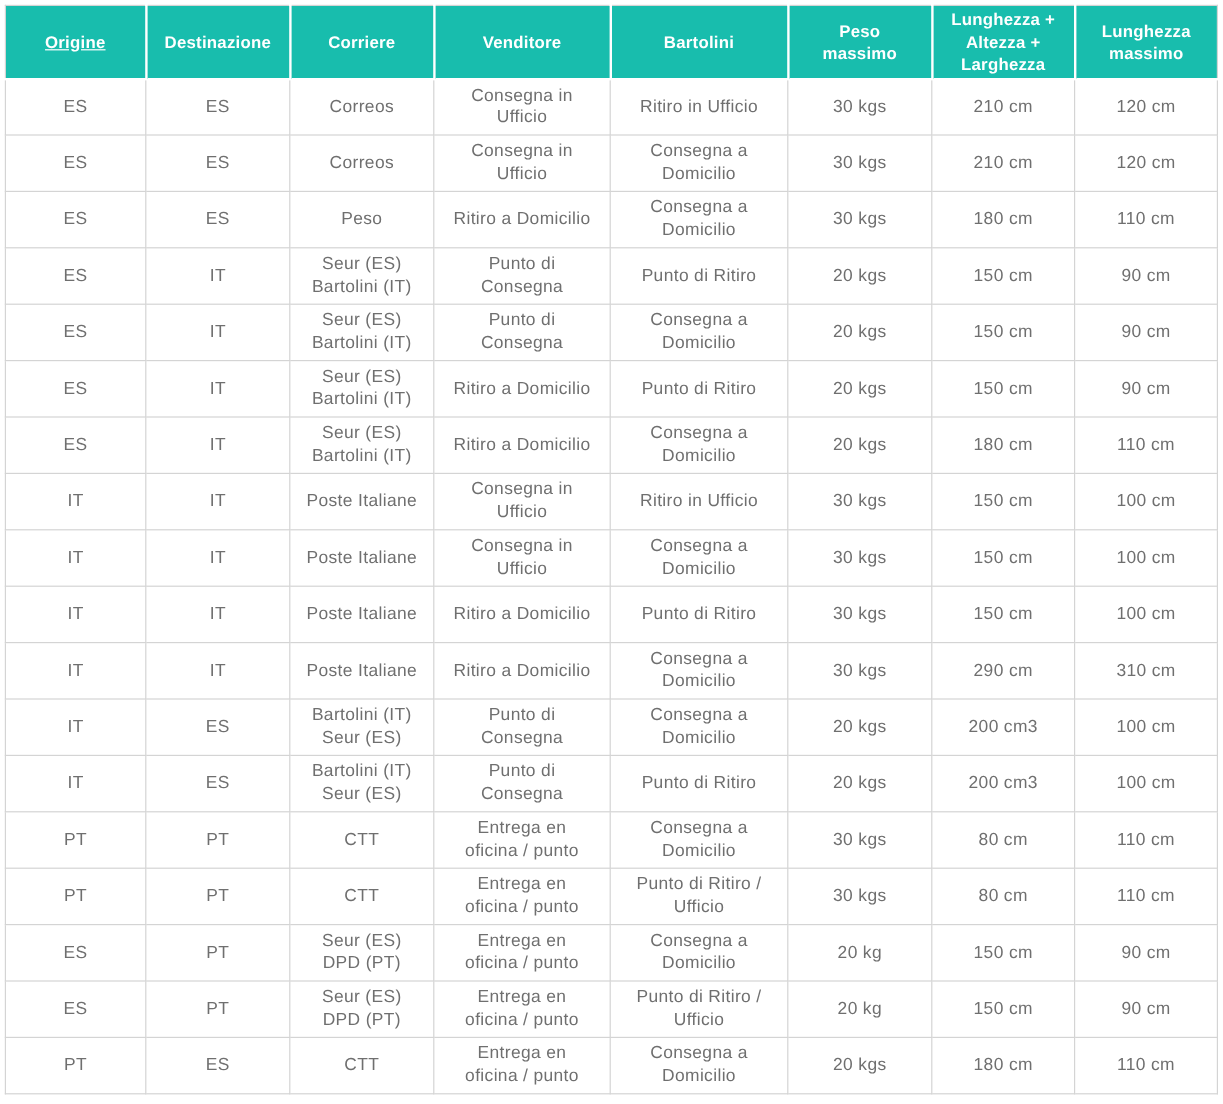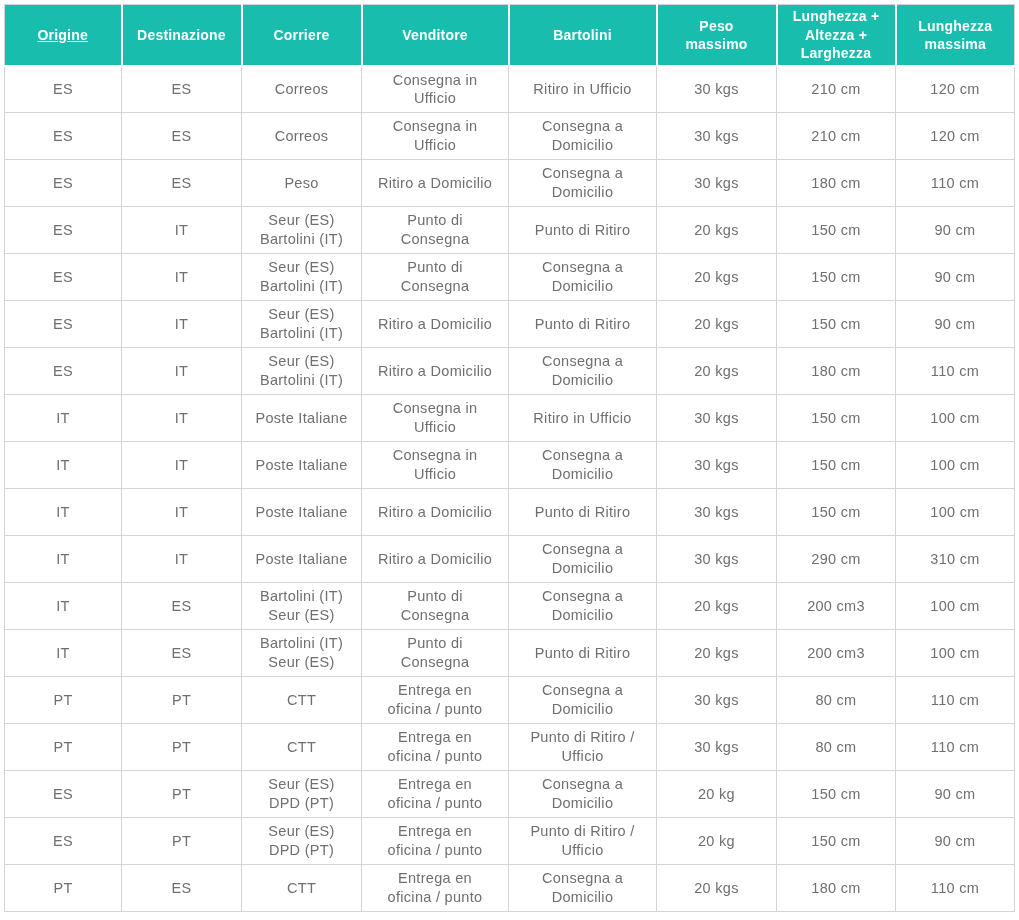--- a/index.html
+++ b/index.html
@@ -78,21 +78,21 @@
           <th>Destinazione</th>
           <th>Corriere</th>
           <th>Venditore</th>
           <th>Bartolini</th>
           <th>Peso
 massimo</th>
           <th>Lunghezza +
 Altezza +
 Larghezza</th>
           <th>Lunghezza
-massima</th>
+massimo</th>
         </tr>
     </thead>
     <tbody>
         <tr>
           <td>ES</td>
           <td>ES</td>
           <td>Correos</td>
           <td>Consegna in
 Ufficio</td>
           <td>Ritiro in Ufficio</td>

